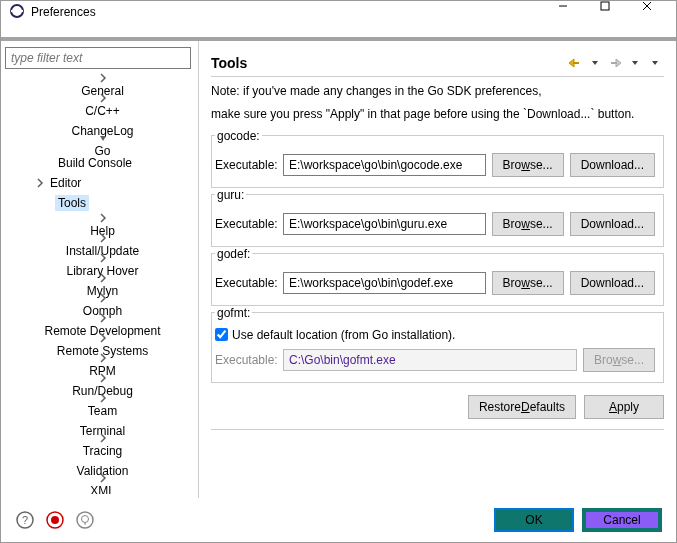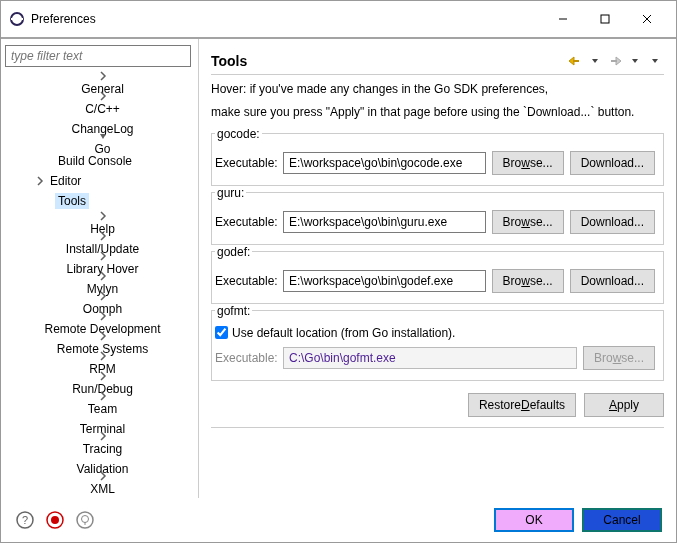--- a/index.html
+++ b/index.html
@@ -1,17 +1,17 @@
 <!DOCTYPE html>
 <html><head>
 <meta charset="utf-8">
 <style>
 * { box-sizing: border-box; margin: 0; padding: 0; }
 body { font-family: "Segoe UI", Tahoma, sans-serif; font-size: 12px; color: #000; background: #fff; width: 677px; height: 543px; overflow: hidden; border: 1px solid #999; display: flex; flex-direction: column; }
-.titlebar { height: 30px; display: flex; align-items: center; padding: 18px 8px; border-bottom: 2px solid #a3a3a3; }
+.titlebar { height: 30px; display: flex; align-items: flex-end; padding: 18px 8px; border-bottom: 4px solid #a3a3a3; }
 .titlebar-icon { width: 16px; height: 16px; margin-right: 6px; display: inline-flex; align-items: center; justify-content: center; }
 .titlebar-title { flex: 1; font-size: 12px; }
 .titlebar-controls { display: flex; gap: 0; }
 .titlebar-btn { width: 42px; height: 26px; display: flex; align-items: center; justify-content: center; cursor: pointer; }
 .titlebar-btn svg { width: 10px; height: 10px; }
 .main { flex: 1; display: flex; overflow: hidden; }
 .sidebar { width: 198px; border-right: 1px solid #ccc; display: flex; flex-direction: column; padding: 4px; }
 .filter-input { width: 186px; height: 22px; border: 1px solid #7a7a7a; padding: 2px 5px; font-size: 12px; color: #888; font-style: italic; margin: 2px 0 4px 0; }
 .tree { flex: 1; overflow-y: auto; font-size: 12px; }
 .tree-item { display: flex; align-items: center; height: 20px; padding-left: 6px; cursor: pointer; }
@@ -36,22 +36,22 @@
 .path-input.disabled { background: #f4f4f4; color: #4c1d95; border-color: #bbb; }
 .btn { height: 24px; padding: 0 10px; background: #e1e1e1; border: 1px solid #adadad; font-size: 12px; cursor: pointer; display: inline-flex; align-items: center; justify-content: center; min-width: 66px; }
 .btn.disabled { color: #999; cursor: default; }
 .chkrow { display: flex; align-items: center; gap: 4px; margin-bottom: 6px; }
 .chk { width: 13px; height: 13px; }
 .restore-row { display: flex; justify-content: flex-end; gap: 8px; margin-top: 12px; padding-bottom: 10px; border-bottom: 1px solid #ccc; }
 .footer { height: 44px; display: flex; align-items: center; padding: 0 14px; }
 .footer-left { display: flex; gap: 10px; align-items: center; }
 .footer-icon { width: 20px; height: 20px; display: inline-flex; align-items: center; justify-content: center; }
 .footer-right { margin-left: auto; display: flex; gap: 8px; }
-.footer-btn { min-width: 80px; height: 24px; border: 2px solid #0f766e; background: #1d4ed8; font-size: 12px; cursor: pointer; display: inline-flex; align-items: center; justify-content: center; }
-.footer-btn.primary { border: 2px solid #0078d7; background: #f0abfc; }
+.footer-btn { min-width: 80px; height: 24px; border: 4px solid #0f766e; background: #8b5cf6; font-size: 12px; cursor: pointer; display: inline-flex; align-items: center; justify-content: center; }
+.footer-btn.primary { border: 2px solid #0078d7; background: #0f766e; }
 .u { text-decoration: underline; }
 </style>
 </head>
 <body>
 
 <div class="titlebar">
   <span class="titlebar-icon">
     <svg viewBox="0 0 16 16">
         <circle cx="8" cy="8" r="6" fill="none" stroke="#2b2256" stroke-width="2"></circle>
         <rect x="2" y="7" width="12" height="2" fill="#fff"></rect>
@@ -280,21 +280,21 @@
             </svg>
           </span>
         <span class="nav-btn">
             <svg width="8" height="8" viewBox="0 0 8 8">
               <path d="M1 2 L7 2 L4 6 Z" fill="#444"></path>
             </svg>
           </span>
       </div>
     </div>
 
-    <div class="note">Hover: if you've made any changes in the Go SDK preferences,</div>
+    <div class="note">Note: if you've made any changes in the Go SDK preferences,</div>
     <div class="note">make sure you press "Apply" in that page before using the `Download...` button.</div>
 
     <fieldset>
       <legend>gocode:</legend>
       <div class="row">
         <span class="row-label">Executable:</span>
         <input class="path-input" value="E:\workspace\go\bin\gocode.exe" style="">
         <button class="btn">Bro<span class="u">w</span>se...</button>
         <button class="btn">Download...</button>
       </div>

